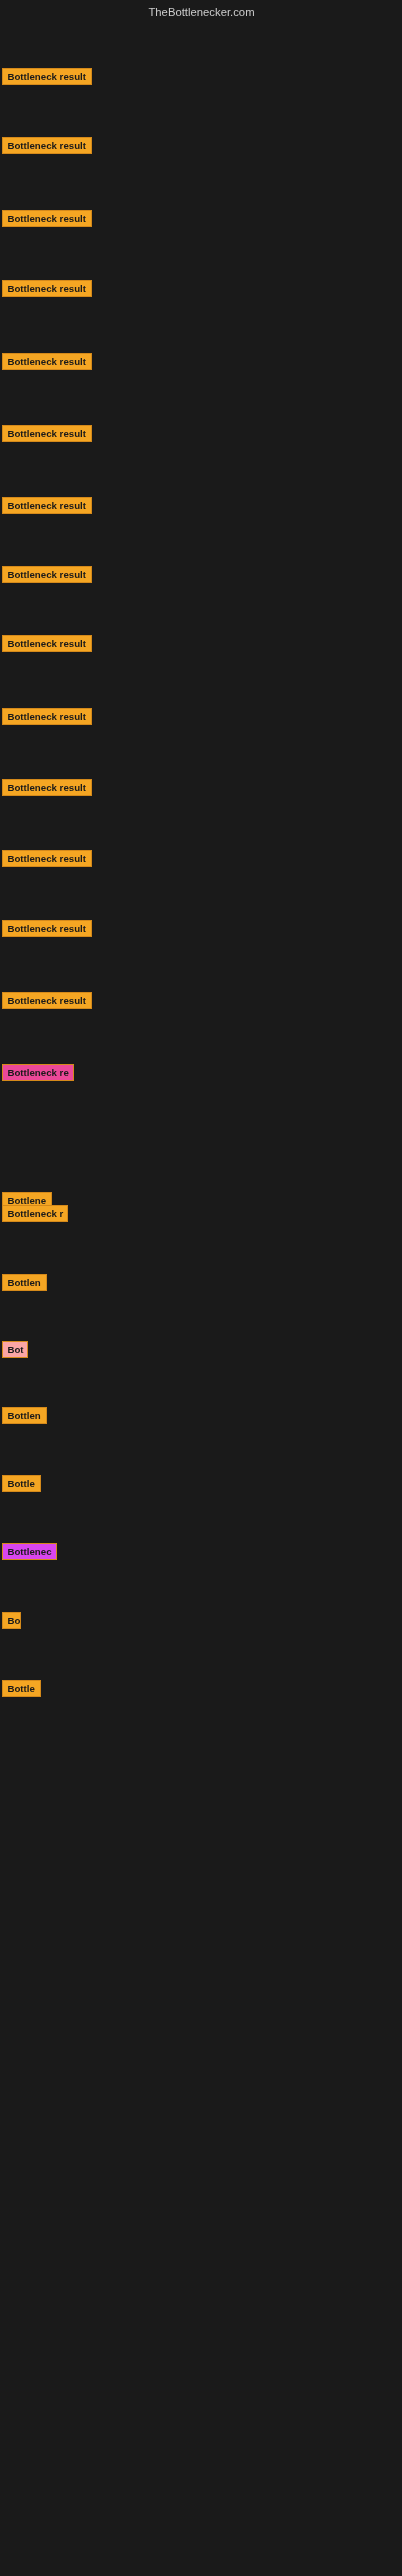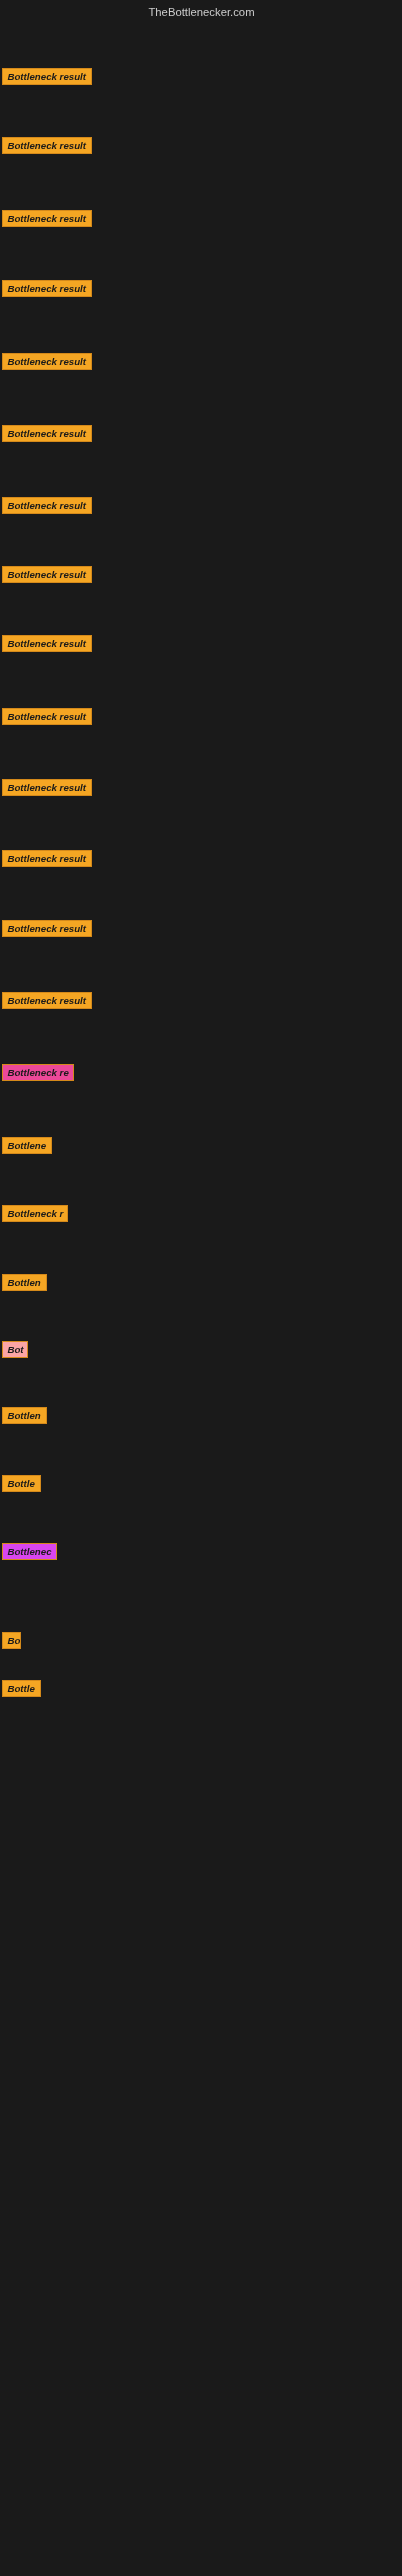--- a/index.html
+++ b/index.html
@@ -26,39 +26,39 @@
 
     
   </style>
 </head>
 <body>
 
 <div class="site-header">
   <span>TheBottlenecker.com</span>
 </div>
 
-<div style="position: relative; width: 336px; min-height: 2415px; font-style: italic;">
+<div style="position: relative; width: 336px; min-height: 2415px;">
 <div style="position: absolute; top: 46px; left: 0px;"><div style="background-color: rgb(245, 166, 35); color: rgb(26, 26, 26); font-size: 9.7px; font-weight: bold; padding: 2.4px 4.8px; border: 0.8px solid rgb(212, 137, 26); display: inline-block; max-width: 97px; overflow: hidden; white-space: nowrap; margin-left: 1.6px;">Bottleneck result</div></div>
     <div style="position: absolute; top: 115px; left: 0px;"><div style="background-color: rgb(245, 166, 35); color: rgb(26, 26, 26); font-size: 9.7px; font-weight: bold; padding: 2.4px 4.8px; border: 0.8px solid rgb(212, 137, 26); display: inline-block; max-width: 97px; overflow: hidden; white-space: nowrap; margin-left: 1.6px;">Bottleneck result</div></div>
     <div style="position: absolute; top: 188px; left: 0px;"><div style="background-color: rgb(245, 166, 35); color: rgb(26, 26, 26); font-size: 9.7px; font-weight: bold; padding: 2.4px 4.8px; border: 0.8px solid rgb(212, 137, 26); display: inline-block; max-width: 97px; overflow: hidden; white-space: nowrap; margin-left: 1.6px;">Bottleneck result</div></div>
     <div style="position: absolute; top: 258px; left: 0px;"><div style="background-color: rgb(245, 166, 35); color: rgb(26, 26, 26); font-size: 9.7px; font-weight: bold; padding: 2.4px 4.8px; border: 0.8px solid rgb(212, 137, 26); display: inline-block; max-width: 97px; overflow: hidden; white-space: nowrap; margin-left: 1.6px;">Bottleneck result</div></div>
     <div style="position: absolute; top: 331px; left: 0px;"><div style="background-color: rgb(245, 166, 35); color: rgb(26, 26, 26); font-size: 9.7px; font-weight: bold; padding: 2.4px 4.8px; border: 0.8px solid rgb(212, 137, 26); display: inline-block; max-width: 97px; overflow: hidden; white-space: nowrap; margin-left: 1.6px;">Bottleneck result</div></div>
     <div style="position: absolute; top: 403px; left: 0px;"><div style="background-color: rgb(245, 166, 35); color: rgb(26, 26, 26); font-size: 9.7px; font-weight: bold; padding: 2.4px 4.8px; border: 0.8px solid rgb(212, 137, 26); display: inline-block; max-width: 97px; overflow: hidden; white-space: nowrap; margin-left: 1.6px;">Bottleneck result</div></div>
     <div style="position: absolute; top: 475px; left: 0px;"><div style="background-color: rgb(245, 166, 35); color: rgb(26, 26, 26); font-size: 9.7px; font-weight: bold; padding: 2.4px 4.8px; border: 0.8px solid rgb(212, 137, 26); display: inline-block; max-width: 97px; overflow: hidden; white-space: nowrap; margin-left: 1.6px;">Bottleneck result</div></div>
     <div style="position: absolute; top: 544px; left: 0px;"><div style="background-color: rgb(245, 166, 35); color: rgb(26, 26, 26); font-size: 9.7px; font-weight: bold; padding: 2.4px 4.8px; border: 0.8px solid rgb(212, 137, 26); display: inline-block; max-width: 97px; overflow: hidden; white-space: nowrap; margin-left: 1.6px;">Bottleneck result</div></div>
     <div style="position: absolute; top: 613px; left: 0px;"><div style="background-color: rgb(245, 166, 35); color: rgb(26, 26, 26); font-size: 9.7px; font-weight: bold; padding: 2.4px 4.8px; border: 0.8px solid rgb(212, 137, 26); display: inline-block; max-width: 97px; overflow: hidden; white-space: nowrap; margin-left: 1.6px;">Bottleneck result</div></div>
     <div style="position: absolute; top: 686px; left: 0px;"><div style="background-color: rgb(245, 166, 35); color: rgb(26, 26, 26); font-size: 9.7px; font-weight: bold; padding: 2.4px 4.8px; border: 0.8px solid rgb(212, 137, 26); display: inline-block; max-width: 97px; overflow: hidden; white-space: nowrap; margin-left: 1.6px;">Bottleneck result</div></div>
     <div style="position: absolute; top: 757px; left: 0px;"><div style="background-color: rgb(245, 166, 35); color: rgb(26, 26, 26); font-size: 9.7px; font-weight: bold; padding: 2.4px 4.8px; border: 0.8px solid rgb(212, 137, 26); display: inline-block; max-width: 97px; overflow: hidden; white-space: nowrap; margin-left: 1.6px;">Bottleneck result</div></div>
     <div style="position: absolute; top: 828px; left: 0px;"><div style="background-color: rgb(245, 166, 35); color: rgb(26, 26, 26); font-size: 9.7px; font-weight: bold; padding: 2.4px 4.8px; border: 0.8px solid rgb(212, 137, 26); display: inline-block; max-width: 97px; overflow: hidden; white-space: nowrap; margin-left: 1.6px;">Bottleneck result</div></div>
     <div style="position: absolute; top: 898px; left: 0px;"><div style="background-color: rgb(245, 166, 35); color: rgb(26, 26, 26); font-size: 9.7px; font-weight: bold; padding: 2.4px 4.8px; border: 0.8px solid rgb(212, 137, 26); display: inline-block; max-width: 97px; overflow: hidden; white-space: nowrap; margin-left: 1.6px;">Bottleneck result</div></div>
     <div style="position: absolute; top: 970px; left: 0px;"><div style="background-color: rgb(245, 166, 35); color: rgb(26, 26, 26); font-size: 9.7px; font-weight: bold; padding: 2.4px 4.8px; border: 0.8px solid rgb(212, 137, 26); display: inline-block; max-width: 97px; overflow: hidden; white-space: nowrap; margin-left: 1.6px;">Bottleneck result</div></div>
     <div style="position: absolute; top: 1042px; left: 0px;"><div style="background-color: #ec4899; color: rgb(26, 26, 26); font-size: 9.7px; font-weight: bold; padding: 2.4px 4.8px; border: 0.8px solid rgb(212, 137, 26); display: inline-block; max-width: 72px; overflow: hidden; white-space: nowrap; margin-left: 1.6px;">Bottleneck re</div></div>
-    <div style="position: absolute; top: 1115px; left: 0px;"><div style="background-color: rgb(245, 166, 35); color: rgb(26, 26, 26); font-size: 9.7px; font-weight: bold; padding: 2.4px 4.8px; border: 0.8px solid rgb(212, 137, 26); display: inline-block; max-width: 52px; overflow: hidden; white-space: nowrap; margin-left: 1.6px;">Bottlene</div></div>
+    <div style="position: absolute; top: 1170px; left: 0px;"><div style="background-color: rgb(245, 166, 35); color: rgb(26, 26, 26); font-size: 9.7px; font-weight: bold; padding: 2.4px 4.8px; border: 0.8px solid rgb(212, 137, 26); display: inline-block; max-width: 52px; overflow: hidden; white-space: nowrap; margin-left: 1.6px;">Bottlene</div></div>
     <div style="position: absolute; top: 1183px; left: 0px; text-align: center;"><div style="background-color: rgb(245, 166, 35); color: rgb(26, 26, 26); font-size: 9.7px; font-weight: bold; padding: 2.4px 4.8px; border: 0.8px solid rgb(212, 137, 26); display: inline-block; max-width: 66px; overflow: hidden; white-space: nowrap; margin-left: 1.6px;">Bottleneck r</div></div>
     <div style="position: absolute; top: 1252px; left: 0px;"><div style="background-color: rgb(245, 166, 35); color: rgb(26, 26, 26); font-size: 9.7px; font-weight: bold; padding: 2.4px 4.8px; border: 0.8px solid rgb(212, 137, 26); display: inline-block; max-width: 47px; overflow: hidden; white-space: nowrap; margin-left: 1.6px;">Bottlen</div></div>
     <div style="position: absolute; top: 1319px; left: 0px;"><div style="background-color: #fca5a5; color: rgb(26, 26, 26); font-size: 9.7px; font-weight: bold; padding: 2.4px 4.8px; border: 0.8px solid rgb(212, 137, 26); display: inline-block; max-width: 26px; overflow: hidden; white-space: nowrap; margin-left: 1.6px;">Bot</div></div>
     <div style="position: absolute; top: 1385px; left: 0px;"><div style="background-color: rgb(245, 166, 35); color: rgb(26, 26, 26); font-size: 9.7px; font-weight: bold; padding: 2.4px 4.8px; border: 0.8px solid rgb(212, 137, 26); display: inline-block; max-width: 45px; overflow: hidden; white-space: nowrap; margin-left: 1.6px;">Bottlen</div></div>
     <div style="position: absolute; top: 1453px; left: 0px;"><div style="background-color: rgb(245, 166, 35); color: rgb(26, 26, 26); font-size: 9.7px; font-weight: bold; padding: 2.4px 4.8px; border: 0.8px solid rgb(212, 137, 26); display: inline-block; max-width: 39px; overflow: hidden; white-space: nowrap; margin-left: 1.6px;">Bottle</div></div>
     <div style="position: absolute; top: 1521px; left: 0px;"><div style="background-color: #d946ef; color: rgb(26, 26, 26); font-size: 9.7px; font-weight: bold; padding: 2.4px 4.8px; border: 0.8px solid rgb(212, 137, 26); display: inline-block; max-width: 58px; overflow: hidden; white-space: nowrap; margin-left: 1.6px;">Bottlenec</div></div>
-    <div style="position: absolute; top: 1590px; left: 0px;"><div style="background-color: rgb(245, 166, 35); color: rgb(26, 26, 26); font-size: 9.7px; font-weight: bold; padding: 2.4px 4.8px; border: 0.8px solid rgb(212, 137, 26); display: inline-block; max-width: 19.3px; overflow: hidden; white-space: nowrap; margin-left: 1.6px; margin-top: 20px;">Bo</div></div>
+    <div style="position: absolute; top: 1590px; left: 0px;"><div style="background-color: rgb(245, 166, 35); color: rgb(26, 26, 26); font-size: 9.7px; font-weight: bold; padding: 2.4px 4.8px; border: 0.8px solid rgb(212, 137, 26); display: inline-block; max-width: 19.3px; overflow: hidden; white-space: nowrap; margin-left: 1.6px;">Bo</div></div>
     <div style="position: absolute; top: 1658px; left: 0px;"><div style="background-color: rgb(245, 166, 35); color: rgb(26, 26, 26); font-size: 9.7px; font-weight: bold; padding: 2.4px 4.8px; border: 0.8px solid rgb(212, 137, 26); display: inline-block; max-width: 39px; overflow: hidden; white-space: nowrap; margin-left: 1.6px;">Bottle</div></div>
   </div>
 
 
 </body></html>

